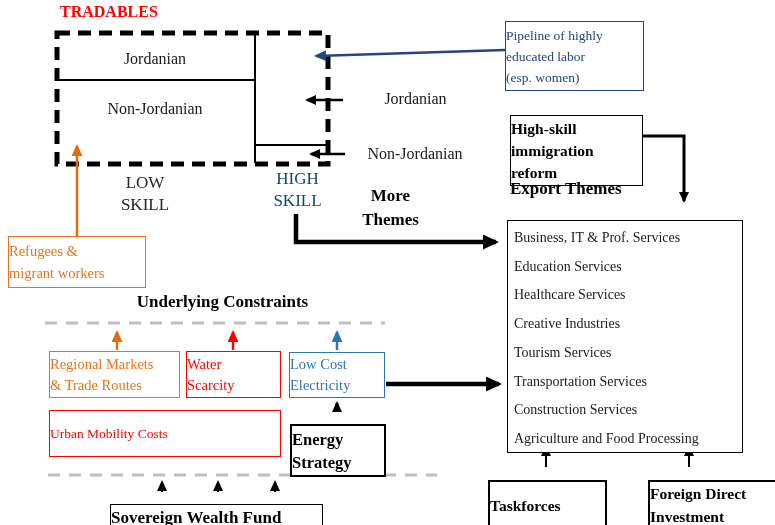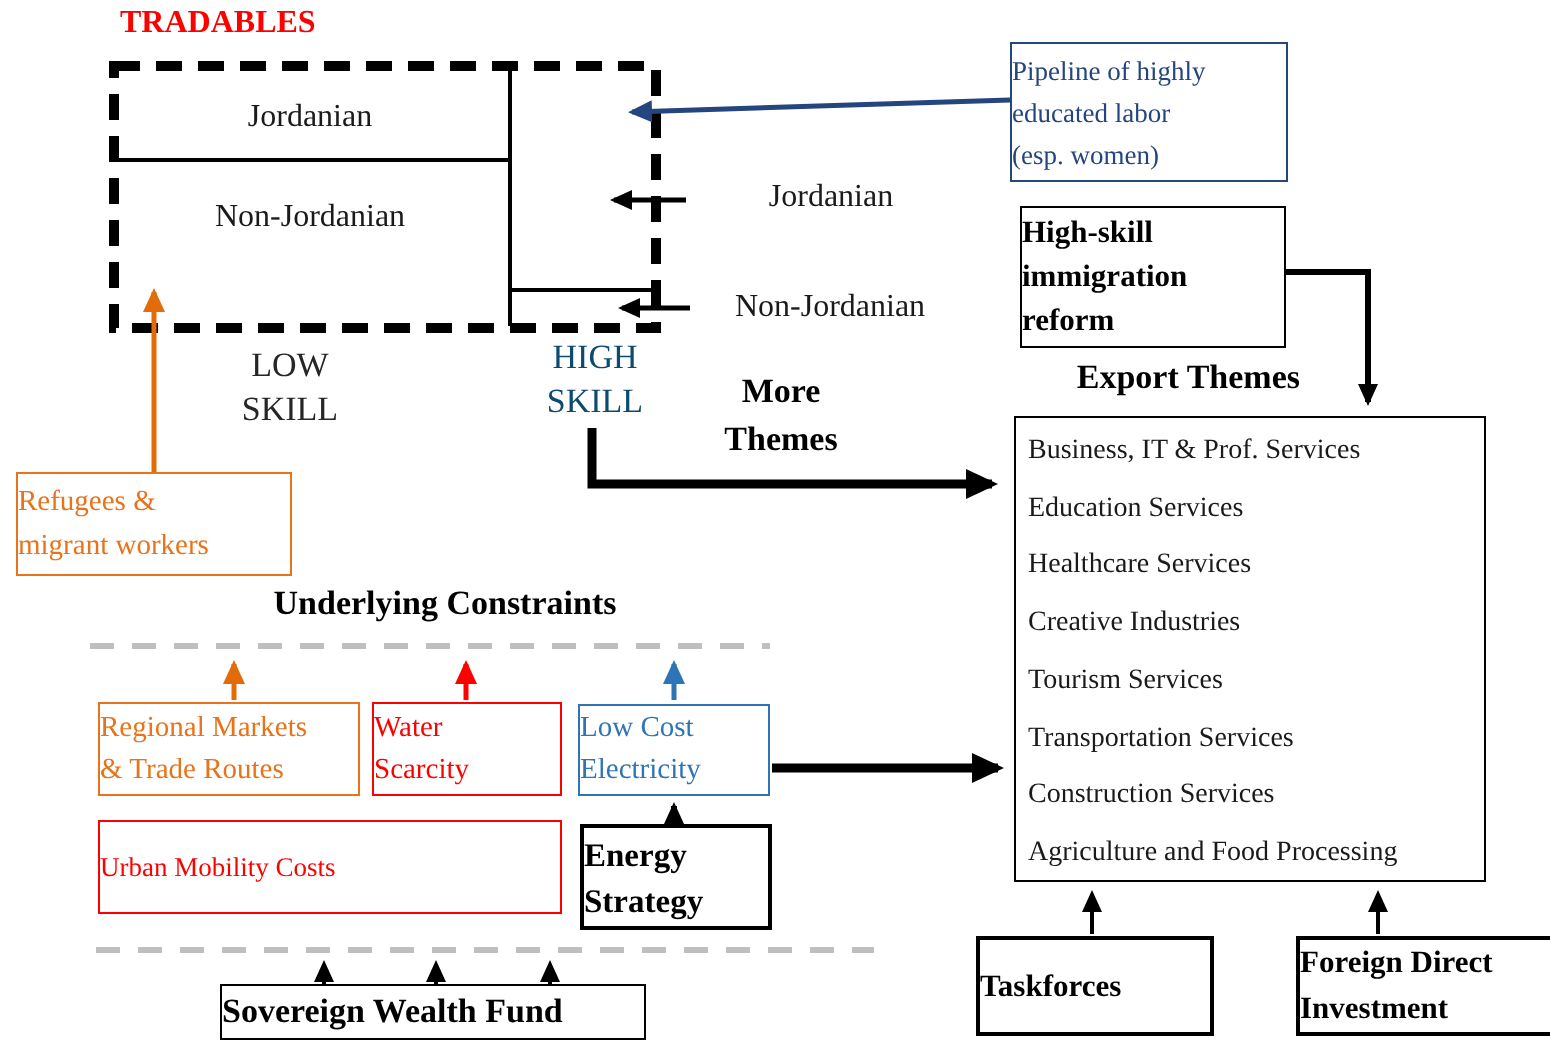--- a/index.html
+++ b/index.html
@@ -2,36 +2,36 @@
 <html><head>
 <meta charset="utf-8">
 <style>
   html,body{margin:0;padding:0;background:#fff;}
   #canvas{position:relative;width:775px;height:525px;background:#ffffff;
           font-family:"Liberation Serif",serif;overflow:hidden;}
   #wires{position:absolute;left:0;top:0;z-index:1;}
   .txt{position:absolute;z-index:2;text-align:center;}
   .box{position:absolute;z-index:2;box-sizing:border-box;display:flex;flex-direction:column;
        justify-content:center;align-items:flex-start;text-align:center;background:#fff;}
-  .black-box{border:1.5px solid #000;color:#000;}
+  .black-box{border:1.5px solid #000;color:#000;margin-top:12px;}
   .orange-box{border:1.5px solid #e8731a;color:#e8731a;}
   .red-box{border:1.5px solid #ff0000;color:#ff0000;}
   .blue-box{border:1.5px solid #2e75b6;color:#2e75b6;}
   .navy-box{border:1.5px solid #24457d;color:#24457d;}
   #tradables{left:60px;top:3px;font-size:16px;font-weight:700;color:#ff0000;}
   #jordanian-low{left:55px;top:50px;width:200px;font-size:16px;color:#1a1a1a;}
   #non-jordanian-low{left:55px;top:100px;width:200px;font-size:16px;color:#1a1a1a;}
   #low-skill{left:95px;top:172px;width:100px;font-size:17px;line-height:22px;color:#262626;}
   #high-skill{left:250px;top:168px;width:95px;font-size:17px;line-height:22px;color:#0c4a6e;}
   #jordanian-right{left:358px;top:90px;width:115px;font-size:16px;color:#1a1a1a;}
   #non-jordanian-right{left:345px;top:145px;width:140px;font-size:16px;color:#1a1a1a;}
   #more-themes{left:343px;top:184px;width:95px;font-size:17px;line-height:24px;font-weight:700;color:#000;}
   #pipeline-box{left:505px;top:21px;width:139px;height:70px;font-size:13.5px;line-height:21px;}
   #reform-box{left:510px;top:103px;width:133px;height:71px;font-size:15.5px;line-height:22px;font-weight:700;}
-  #export-themes{left:510px;top:179px;width:140px;font-size:17px;font-weight:700;color:#000;text-align:right;}
+  #export-themes{left:510px;top:179px;width:140px;font-size:17px;font-weight:700;color:#000;text-align:left;}
   #export-box{left:507px;top:208px;width:236px;height:233px;justify-content:flex-start;align-items:stretch;
               text-align:left;padding:3px 0 0 6px;font-size:14px;line-height:28.7px;color:#1a1a1a;}
   #refugees-box{left:8px;top:236px;width:138px;height:52px;font-size:14.5px;line-height:22px;}
   #constraints-heading{left:125px;top:292px;width:195px;font-size:17px;font-weight:700;color:#000;}
   #regional-box{left:49px;top:351px;width:131px;height:47px;font-size:14.5px;line-height:21px;}
   #water-box{left:186px;top:351px;width:95px;height:47px;font-size:14.5px;line-height:21px;}
   #electricity-box{left:289px;top:352px;width:96px;height:46px;font-size:14.5px;line-height:21px;}
   #urban-box{left:49px;top:410px;width:232px;height:47px;font-size:13.5px;line-height:20px;}
   #energy-box{left:290px;top:412px;width:96px;height:53px;font-size:16.5px;line-height:23px;font-weight:700;border-width:2px;}
   #sovereign-box{left:110px;top:492px;width:213px;height:28px;font-size:17px;font-weight:700;}

